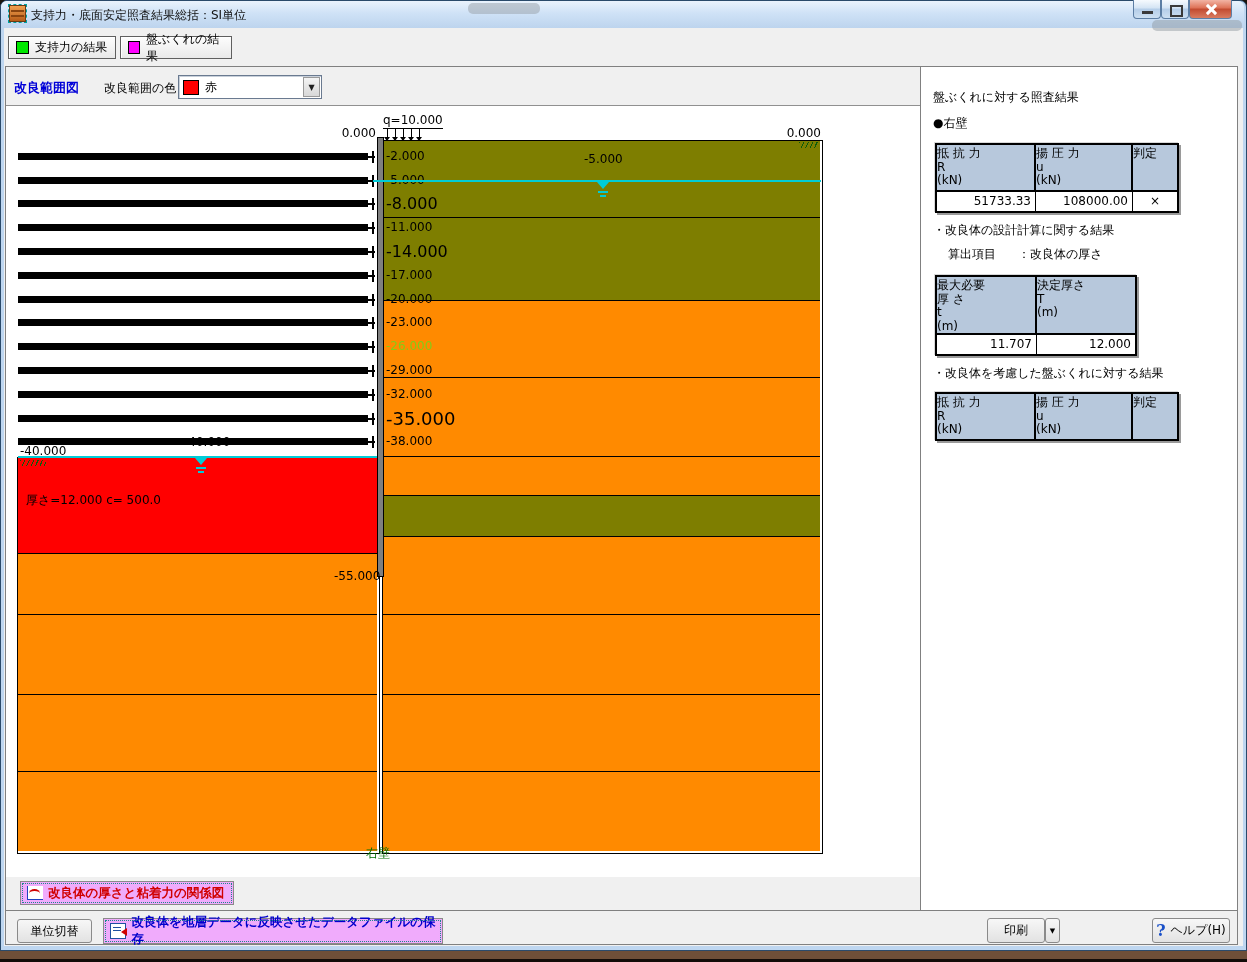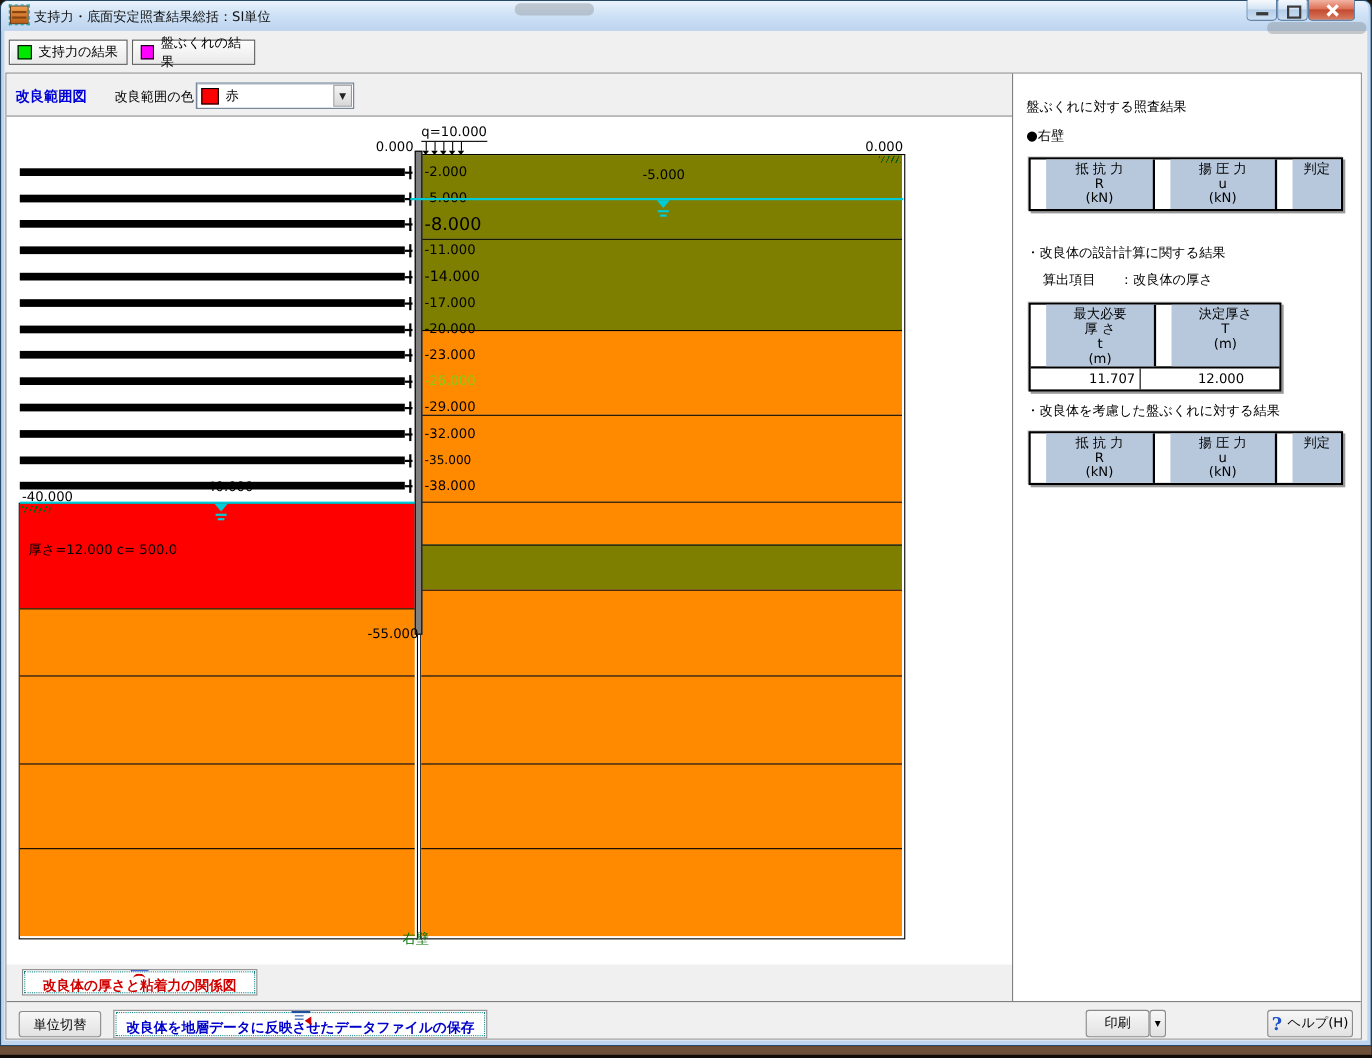--- a/index.html
+++ b/index.html
@@ -72,30 +72,30 @@
              border-bottom:1px solid #000;padding-bottom:1px;z-index:6;}
   .sarrow{position:absolute;width:1px;height:8px;background:#000;z-index:6;}
   .sarrow:after{content:"";position:absolute;left:-3px;top:8px;border:3px solid transparent;border-top:4px solid #000;}
   
   .rpanel-text{position:absolute;font-size:12px;white-space:nowrap;z-index:2;}
   .rtable{position:absolute;border:2px solid #000;background:#fff;z-index:2;
           box-shadow:-1px -1px 0 #d8d8d8,2px 2px 0 #9a9a9a;}
   .rt-row{display:flex;}
   .rt-row.vals{border-top:2px solid #000;}
   .rt-h{box-sizing:border-box;background:#b7c8dc;border-right:2px solid #000;font-size:12px;
-        line-height:13.5px;text-align:center;white-space:pre-line;padding-top:2px;height:45px;margin-left:14px;}
+        line-height:13.5px;text-align:left;white-space:pre-line;padding-top:2px;height:45px;}
   .rt-h.tall{height:56px;}
   .rt-v{box-sizing:border-box;height:19px;border-right:1px solid #000;font-size:12px;line-height:18px;
         text-align:right;padding-right:4px;}
   .rt-v.mark{text-align:center;padding-right:0;}
   .rt-h.last,.rt-v.last{border-right:none;}
   .w1{width:99px;}.w2{width:97px;}.w3{width:44px;}.w4{width:100px;}.w5{width:98px;}
   
-  .flatbtn{position:absolute;border:1px solid #8a8a8a;background:#ffffff;display:flex;align-items:center;
-           gap:5px;padding:0 6px;box-sizing:border-box;outline:1px dotted #1a8a8a;outline-offset:-3px;flex-direction:column;}
+  .flatbtn{position:absolute;border:1px solid #8a8a8a;background:#f0abfc;display:flex;align-items:center;
+           gap:5px;padding:0 6px;box-sizing:border-box;outline:1px dotted #1a8a8a;outline-offset:-3px;}
   .classicbtn{position:absolute;border:1px solid #8a8a8a;border-radius:3px;
               background:linear-gradient(#f7f7f7,#e2e2e2);display:flex;align-items:center;
               justify-content:center;font-size:12px;box-sizing:border-box;}
   .chart-icon{width:15px;height:13px;background:#fff;border-left:1px solid #2040c0;
               border-bottom:1px solid #2040c0;position:relative;display:inline-block;}
   .chart-icon i{position:absolute;left:1px;top:3px;width:11px;height:7px;border-top:2px solid #d00000;border-radius:50%;}
   .save-icon{width:15px;height:14px;background:#fff;border:1px solid #2050a0;position:relative;display:inline-block;}
   .save-icon b{position:absolute;left:2px;width:8px;height:1px;background:#2050a0;}
   .save-icon .arr{position:absolute;right:-2px;top:4px;width:0;height:0;
                   border:4px solid transparent;border-right:6px solid #d00000;}
@@ -192,21 +192,21 @@
       <div style="position: absolute; left: 368px; top: 203px; width: 7px; height: 2px; background: rgb(0, 0, 0); z-index: 7;"></div>
       <div style="position: absolute; left: 372px; top: 198px; width: 2px; height: 12px; background: rgb(0, 0, 0); z-index: 7;"></div>
       <div style="position: absolute; left: 386px; top: 197px; height: 13px; font-size: 16px; line-height: 13px; color: rgb(0, 0, 0); z-index: 6; white-space: nowrap;">-8.000</div>
       <div style="position: absolute; left: 18px; top: 224px; width: 350px; height: 7px; background: rgb(0, 0, 0); z-index: 7;"></div>
       <div style="position: absolute; left: 368px; top: 227px; width: 7px; height: 2px; background: rgb(0, 0, 0); z-index: 7;"></div>
       <div style="position: absolute; left: 372px; top: 222px; width: 2px; height: 12px; background: rgb(0, 0, 0); z-index: 7;"></div>
       <div style="position: absolute; left: 386px; top: 221px; height: 13px; font-size: 12px; line-height: 13px; color: rgb(0, 0, 0); z-index: 6; white-space: nowrap;">-11.000</div>
       <div style="position: absolute; left: 18px; top: 248px; width: 350px; height: 7px; background: rgb(0, 0, 0); z-index: 7;"></div>
       <div style="position: absolute; left: 368px; top: 251px; width: 7px; height: 2px; background: rgb(0, 0, 0); z-index: 7;"></div>
       <div style="position: absolute; left: 372px; top: 246px; width: 2px; height: 12px; background: rgb(0, 0, 0); z-index: 7;"></div>
-      <div style="position: absolute; left: 386px; top: 245px; height: 13px; font-size: 13px; line-height: 13px; color: rgb(0, 0, 0); z-index: 6; white-space: nowrap;">-14.000</div>
+      <div style="position: absolute; left: 386px; top: 245px; height: 13px; font-size: 16px; line-height: 13px; color: rgb(0, 0, 0); z-index: 6; white-space: nowrap;">-14.000</div>
       <div style="position: absolute; left: 18px; top: 272px; width: 350px; height: 7px; background: rgb(0, 0, 0); z-index: 7;"></div>
       <div style="position: absolute; left: 368px; top: 275px; width: 7px; height: 2px; background: rgb(0, 0, 0); z-index: 7;"></div>
       <div style="position: absolute; left: 372px; top: 270px; width: 2px; height: 12px; background: rgb(0, 0, 0); z-index: 7;"></div>
       <div style="position: absolute; left: 386px; top: 269px; height: 13px; font-size: 12px; line-height: 13px; color: rgb(0, 0, 0); z-index: 6; white-space: nowrap;">-17.000</div>
       <div style="position: absolute; left: 18px; top: 296px; width: 350px; height: 7px; background: rgb(0, 0, 0); z-index: 7;"></div>
       <div style="position: absolute; left: 368px; top: 299px; width: 7px; height: 2px; background: rgb(0, 0, 0); z-index: 7;"></div>
       <div style="position: absolute; left: 372px; top: 294px; width: 2px; height: 12px; background: rgb(0, 0, 0); z-index: 7;"></div>
       <div style="position: absolute; left: 386px; top: 293px; height: 13px; font-size: 12px; line-height: 13px; color: rgb(0, 0, 0); z-index: 6; white-space: nowrap;">-20.000</div>
       <div style="position: absolute; left: 18px; top: 319px; width: 350px; height: 7px; background: rgb(0, 0, 0); z-index: 7;"></div>
       <div style="position: absolute; left: 368px; top: 322px; width: 7px; height: 2px; background: rgb(0, 0, 0); z-index: 7;"></div>
@@ -220,21 +220,21 @@
       <div style="position: absolute; left: 368px; top: 370px; width: 7px; height: 2px; background: rgb(0, 0, 0); z-index: 7;"></div>
       <div style="position: absolute; left: 372px; top: 365px; width: 2px; height: 12px; background: rgb(0, 0, 0); z-index: 7;"></div>
       <div style="position: absolute; left: 386px; top: 364px; height: 13px; font-size: 12px; line-height: 13px; color: rgb(0, 0, 0); z-index: 6; white-space: nowrap;">-29.000</div>
       <div style="position: absolute; left: 18px; top: 391px; width: 350px; height: 7px; background: rgb(0, 0, 0); z-index: 7;"></div>
       <div style="position: absolute; left: 368px; top: 394px; width: 7px; height: 2px; background: rgb(0, 0, 0); z-index: 7;"></div>
       <div style="position: absolute; left: 372px; top: 389px; width: 2px; height: 12px; background: rgb(0, 0, 0); z-index: 7;"></div>
       <div style="position: absolute; left: 386px; top: 388px; height: 13px; font-size: 12px; line-height: 13px; color: rgb(0, 0, 0); z-index: 6; white-space: nowrap;">-32.000</div>
       <div style="position: absolute; left: 18px; top: 415px; width: 350px; height: 7px; background: rgb(0, 0, 0); z-index: 7;"></div>
       <div style="position: absolute; left: 368px; top: 418px; width: 7px; height: 2px; background: rgb(0, 0, 0); z-index: 7;"></div>
       <div style="position: absolute; left: 372px; top: 413px; width: 2px; height: 12px; background: rgb(0, 0, 0); z-index: 7;"></div>
-      <div style="position: absolute; left: 386px; top: 412px; height: 13px; font-size: 11px; line-height: 13px; color: rgb(0, 0, 0); z-index: 6; white-space: nowrap;">-35.000</div>
+      <div style="position: absolute; left: 386px; top: 412px; height: 13px; font-size: 18px; line-height: 13px; color: rgb(0, 0, 0); z-index: 6; white-space: nowrap;">-35.000</div>
       <div style="position: absolute; left: 18px; top: 438px; width: 350px; height: 7px; background: rgb(0, 0, 0); z-index: 7;"></div>
       <div style="position: absolute; left: 368px; top: 441px; width: 7px; height: 2px; background: rgb(0, 0, 0); z-index: 7;"></div>
       <div style="position: absolute; left: 372px; top: 436px; width: 2px; height: 12px; background: rgb(0, 0, 0); z-index: 7;"></div>
       <div style="position: absolute; left: 386px; top: 435px; height: 13px; font-size: 12px; line-height: 13px; color: rgb(0, 0, 0); z-index: 6; white-space: nowrap;">-38.000</div>
     </div>
 
   <div class="wall"></div>
 
   <div class="dlabel right-align" style="left:336px;top:127px;width:40px;">0.000</div>
   <div class="surcharge">q=10.000</div>
@@ -274,20 +274,25 @@
   <div class="rtable" style="left:935px;top:143px;">
     <div class="rt-row">
       <div class="rt-h w1">抵 抗 力
 R
 (kN)</div>
       <div class="rt-h w2">揚 圧 力
 u
 (kN)</div>
       <div class="rt-h w3 last">判定</div>
     </div>
+    <div class="rt-row vals">
+      <div class="rt-v w1">51733.33</div>
+      <div class="rt-v w2">108000.00</div>
+      <div class="rt-v w3 mark last">×</div>
+    </div>
   </div>
 
   <div class="rpanel-text" style="left:933px;top:222px;">・改良体の設計計算に関する結果</div>
   <div class="rpanel-text" style="left:948px;top:246px;">算出項目</div>
   <div class="rpanel-text" style="left:1018px;top:246px;">：改良体の厚さ</div>
 
   <div class="rtable" style="left:935px;top:275px;">
     <div class="rt-row">
       <div class="rt-h tall w4">最大必要
 厚 さ

